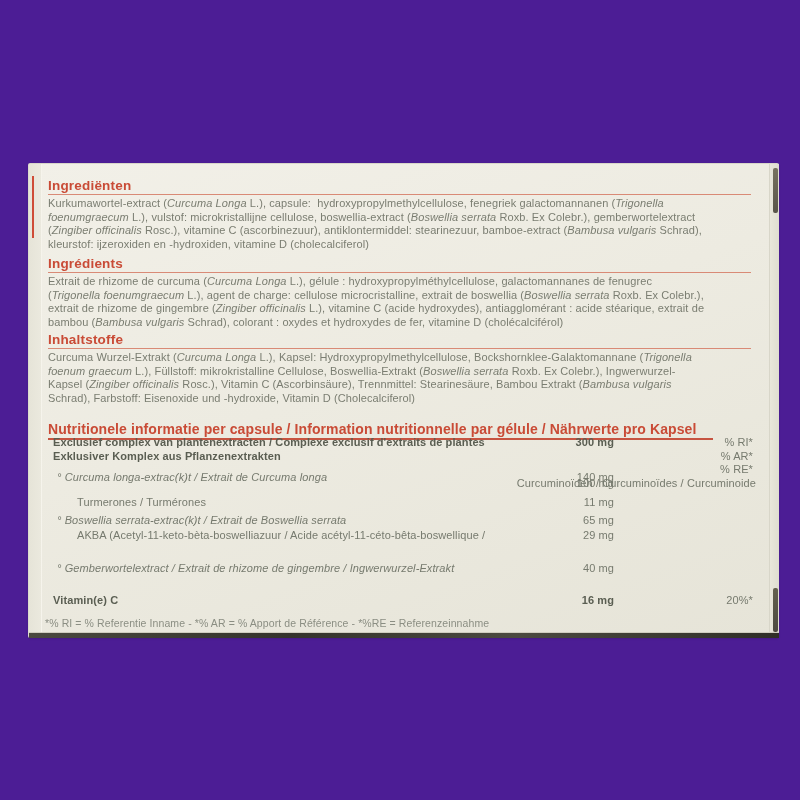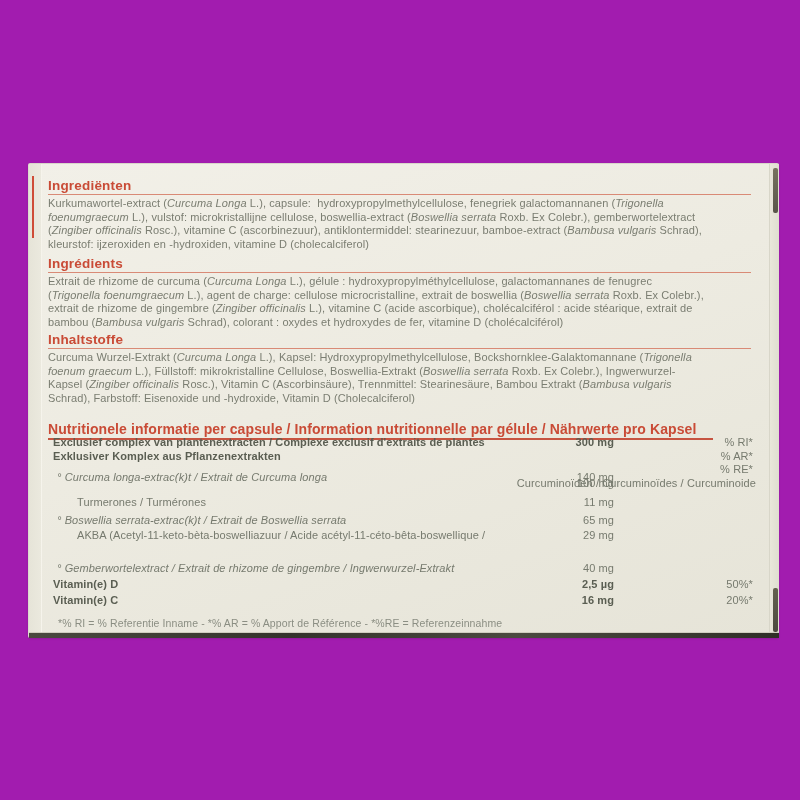--- a/index.html
+++ b/index.html
@@ -1,16 +1,16 @@
 <!DOCTYPE html>
 <html><head>
 <meta charset="utf-8">
 <style>
   html,body{margin:0;padding:0;background:#ffffff;}
-  .stage{position:relative;width:800px;height:800px;background:#a21caf;overflow:hidden;
+  .stage{position:relative;width:800px;height:800px;background:#4c1d95;overflow:hidden;
          font-family:"Liberation Sans", sans-serif;}
   
   .box{position:absolute;left:28px;top:163px;width:750px;height:474px;
        background:linear-gradient(160deg,#f2f0e8 0%,#edebe1 45%,#e6e4d8 100%);
        border-top:1px solid #d8d6ca;border-left:1px solid #dcdacd;
        border-radius:2px;box-shadow:0 1px 2px rgba(0,0,0,0.12);}
   .left-flap{position:absolute;left:0;top:0;bottom:0;width:12px;
        background:linear-gradient(to right,#e6e4d8,#ebe9de);
        border-right:1px solid #f6f4ec;}
   .red-accent{position:absolute;left:3px;top:12px;width:2px;height:62px;background:#cf4c37;}
@@ -41,21 +41,21 @@
         font-size:11px;letter-spacing:.1px;color:#767a6e;white-space:nowrap;}
   .nrow .rlabel{display:inline-block;}
   .nrow .rval{position:absolute;right:142px;top:0;}
   .nrow .rpct{position:absolute;right:3px;top:0;}
   .nrow.b .rlabel,.nrow.b .rval{font-weight:700;color:#5a5e52;}
   .nrow.it .rlabel{font-style:italic;}
   .ind1{padding-left:5px;} .ind2{padding-left:9px;} .ind3{padding-left:29px;}
   .r1{top:272px;} .r2{top:286px;} .r3{top:299px;} .r4{top:307px;}
   .r5{top:313px;text-align:right;} .r6{top:332px;} .r7{top:350px;} .r8{top:365px;}
   .r9{top:387px;} .r10{top:398px;} .r11{top:414px;} .r12{top:430px;}
-  .footnote{position:absolute;left:29px;top:453px;height:13px;line-height:13px;
+  .footnote{position:absolute;left:16px;top:453px;height:13px;line-height:13px;
         font-size:10.5px;letter-spacing:.1px;color:#8b8e83;white-space:nowrap;}
 </style>
 </head>
 <body>
 
 <div class="stage">
   <div class="box">
 
     <div class="left-flap"></div>
     <div class="red-accent"></div>
@@ -72,21 +72,21 @@
           <div class="pline"><span>(</span><em>Zingiber officinalis</em><span> Rosc.), vitamine C (ascorbinezuur), antiklontermiddel: stearinezuur, bamboe-extract (</span><em>Bambusa vulgaris</em><span> Schrad),</span></div>
           <div class="pline"><span>kleurstof: ijzeroxiden en -hydroxiden, vitamine D (cholecalciferol)</span></div>
         </div>
     </section>
 
     <section class="sec s2">
       <h2>Ingrédients</h2>
       <div class="para">
           <div class="pline"><span>Extrait de rhizome de curcuma (</span><em>Curcuma Longa</em><span> L.), gélule : hydroxypropylméthylcellulose, galactomannanes de fenugrec</span></div>
           <div class="pline"><span>(</span><em>Trigonella foenumgraecum</em><span> L.), agent de charge: cellulose microcristalline, extrait de boswellia (</span><em>Boswellia serrata</em><span> Roxb. Ex Colebr.),</span></div>
-          <div class="pline"><span>extrait de rhizome de gingembre (</span><em>Zingiber officinalis</em><span> L.), vitamine C (acide ascorbique), cholécalciférol : acide stéarique, extrait de</span></div>
+          <div class="pline"><span>extrait de rhizome de gingembre (</span><em>Zingiber officinalis</em><span> L.), vitamine C (acide hydroxydes), antiagglomérant : acide stéarique, extrait de</span></div>
           <div class="pline"><span>bambou (</span><em>Bambusa vulgaris</em><span> Schrad), colorant : oxydes et hydroxydes de fer, vitamine D (cholécalciférol)</span></div>
         </div>
     </section>
 
     <section class="sec s3">
       <h2>Inhaltstoffe</h2>
       <div class="para">
           <div class="pline"><span>Curcuma Wurzel-Extrakt (</span><em>Curcuma Longa</em><span> L.), Kapsel: Hydroxypropylmethylcellulose, Bockshornklee-Galaktomannane (</span><em>Trigonella</em></div>
           <div class="pline"><em>foenum graecum</em><span> L.), Füllstoff: mikrokristalline Cellulose, Boswellia-Extrakt (</span><em>Boswellia serrata</em><span> Roxb. Ex Colebr.), Ingwerwurzel-</span></div>
           <div class="pline"><span>Kapsel (</span><em>Zingiber officinalis</em><span> Rosc.), Vitamin C (Ascorbinsäure), Trennmittel: Stearinesäure, Bambou Extrakt (</span><em>Bambusa vulgaris</em></div>
@@ -134,25 +134,20 @@
     <div class="nrow r8">
       <span class="rlabel ind3">AKBA (Acetyl-11-keto-bèta-boswelliazuur / Acide acétyl-11-céto-bêta-boswellique /</span>
       <span class="rval">29 mg</span>
       <span class="rpct"></span>
     </div>
     <div class="nrow it r10">
       <span class="rlabel ind2">° Gemberwortelextract / Extrait de rhizome de gingembre / Ingwerwurzel-Extrakt</span>
       <span class="rval">40 mg</span>
       <span class="rpct"></span>
     </div>
-    <div class="nrow b r11">
-      <span class="rlabel ind1">Vitamin(e) D</span>
-      <span class="rval">2,5 µg</span>
-      <span class="rpct">50%*</span>
-    </div>
     <div class="nrow b r12">
       <span class="rlabel ind1">Vitamin(e) C</span>
       <span class="rval">16 mg</span>
       <span class="rpct">20%*</span>
     </div>
 
     <div class="footnote">*% RI = % Referentie Inname - *% AR = % Apport de Référence - *%RE = Referenzeinnahme</div>
   </div>
 </div>
 

